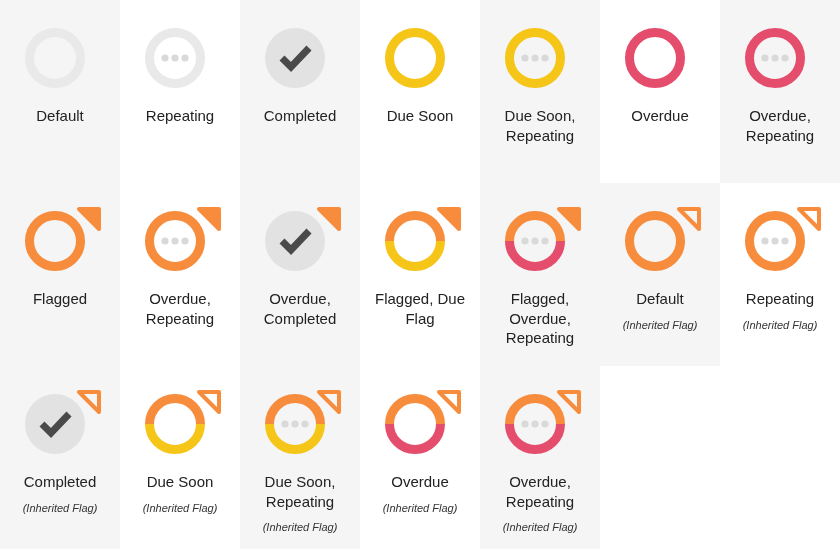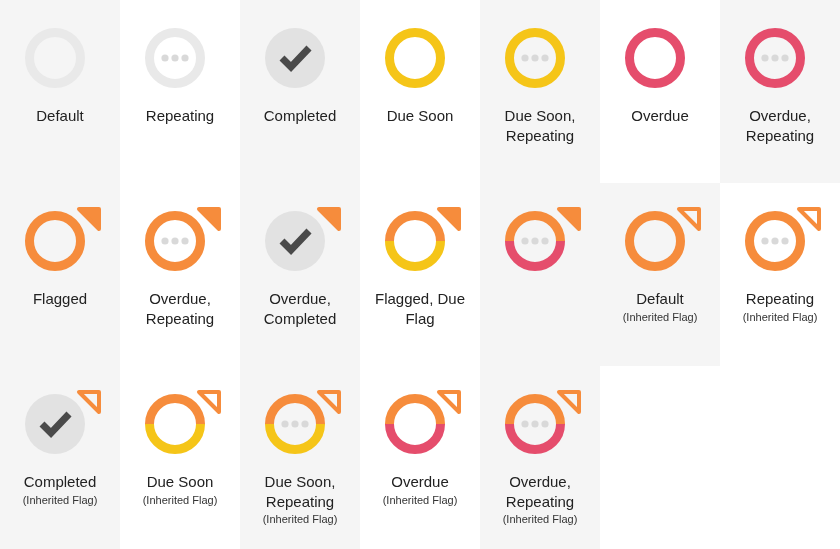--- a/index.html
+++ b/index.html
@@ -31,25 +31,26 @@
   }
   .label {
     margin-top: 8px;
     font-size: 15px;
     color: #222;
     text-align: center;
     line-height: 1.3;
     padding: 0 3px;
   }
   .sublabel {
-    margin-top: 2px;
+    margin-top: 10px;
     font-size: 11px;
     color: #333;
     text-align: center;
     line-height: 1.2;
+    font-style: italic;
   }
 </style>
 </head>
 <body>
 
 <div class="grid" id="grid">
     <div class="cell shade">
       <div class="icon-wrap">
         <svg width="84" height="84" viewBox="0 0 84 84">
           <path d="M 11.5 44 A 25.5 25.5 0 0 1 62.5 44" fill="none" stroke="#e9e9e9" stroke-width="9"></path>
@@ -168,20 +169,21 @@
       <div class="icon-wrap">
         <svg width="84" height="84" viewBox="0 0 84 84">
           <polygon points="61,12 81,12 81,32" fill="#f68c3c" stroke="#f68c3c" stroke-width="4" stroke-linejoin="round"></polygon>
           <path d="M 11.5 44 A 25.5 25.5 0 0 1 62.5 44" fill="none" stroke="#f68c3c" stroke-width="9"></path>
           <path d="M 62.5 44 A 25.5 25.5 0 0 1 11.5 44" fill="none" stroke="#e54d6c" stroke-width="9"></path>
           <circle cx="27" cy="44" r="3.6" fill="#d9d9d9"></circle>
           <circle cx="37" cy="44" r="3.6" fill="#d9d9d9"></circle>
           <circle cx="47" cy="44" r="3.6" fill="#d9d9d9"></circle>
         </svg>
       </div>
+      <div class="label">Flagged, Overdue, Repeating</div>
     </div>
     <div class="cell shade">
       <div class="icon-wrap">
         <svg width="84" height="84" viewBox="0 0 84 84">
           <polygon points="61,12 81,12 81,32" fill="none" stroke="#f68c3c" stroke-width="4" stroke-linejoin="round"></polygon>
           <path d="M 11.5 44 A 25.5 25.5 0 0 1 62.5 44" fill="none" stroke="#f68c3c" stroke-width="9"></path>
           <path d="M 62.5 44 A 25.5 25.5 0 0 1 11.5 44" fill="none" stroke="#f68c3c" stroke-width="9"></path>
         </svg>
       </div>
       <div class="label">Default</div>

